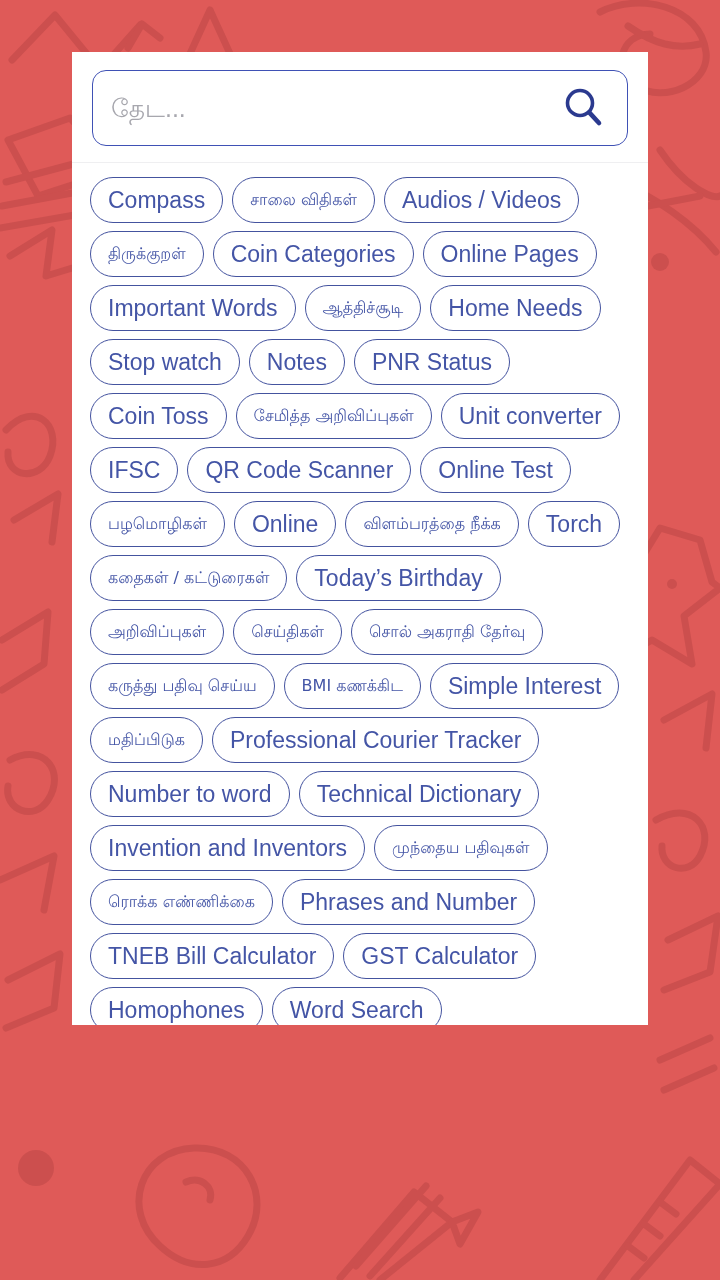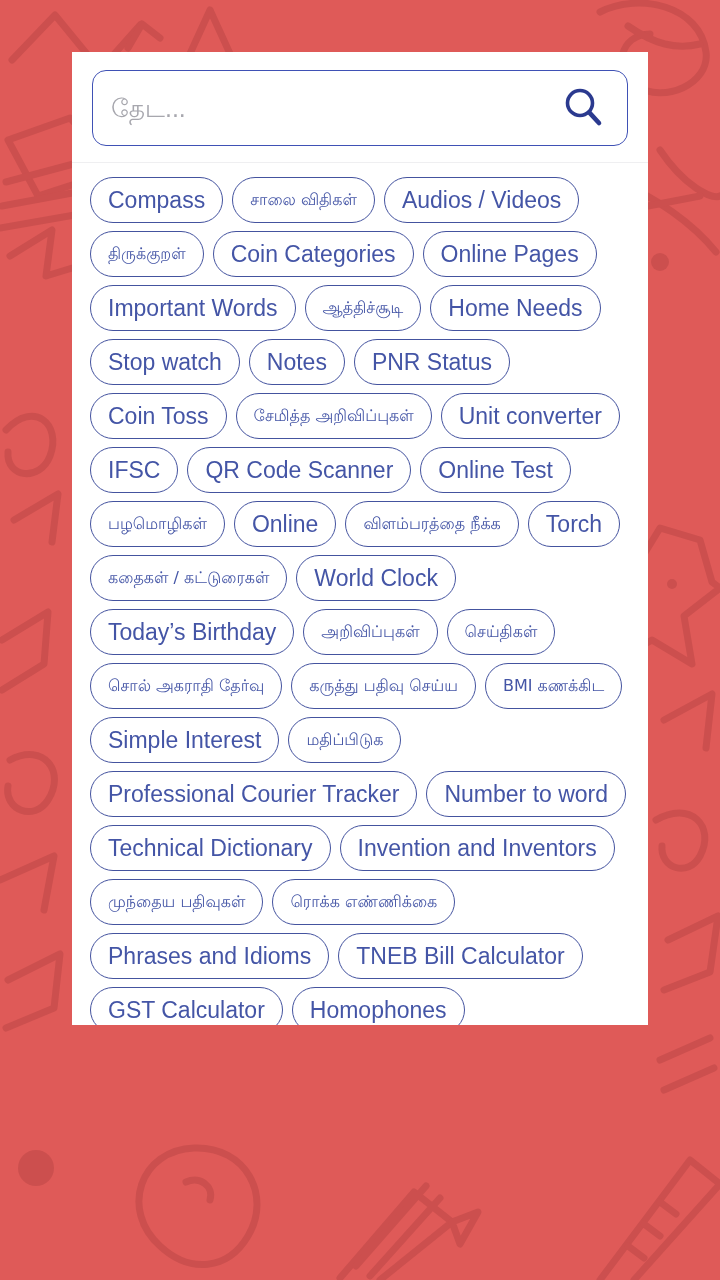--- a/index.html
+++ b/index.html
@@ -222,38 +222,38 @@
         <button class="chip tamil">சேமித்த அறிவிப்புகள்</button>
         <button class="chip">Unit converter</button>
         <button class="chip">IFSC</button>
         <button class="chip">QR Code Scanner</button>
         <button class="chip">Online Test</button>
         <button class="chip tamil">பழமொழிகள்</button>
         <button class="chip">Online</button>
         <button class="chip tamil">விளம்பரத்தை நீக்க</button>
         <button class="chip">Torch</button>
         <button class="chip tamil">கதைகள் / கட்டுரைகள்</button>
-        <button class="chip">World Clock</button>
         <button class="chip">Today’s Birthday</button>
         <button class="chip tamil">அறிவிப்புகள்</button>
         <button class="chip tamil">செய்திகள்</button>
         <button class="chip tamil">சொல் அகராதி தேர்வு</button>
         <button class="chip tamil">கருத்து பதிவு செய்ய</button>
         <button class="chip tamil">BMI கணக்கிட</button>
         <button class="chip">Simple Interest</button>
         <button class="chip tamil">மதிப்பிடுக</button>
         <button class="chip">Professional Courier Tracker</button>
         <button class="chip">Number to word</button>
         <button class="chip">Technical Dictionary</button>
         <button class="chip">Invention and Inventors</button>
         <button class="chip tamil">முந்தைய பதிவுகள்</button>
         <button class="chip tamil">ரொக்க எண்ணிக்கை</button>
-        <button class="chip">Phrases and Idioms</button>
+        <button class="chip">Phrases and Number</button>
         <button class="chip">TNEB Bill Calculator</button>
         <button class="chip">GST Calculator</button>
         <button class="chip">Homophones</button>
+        <button class="chip">Word Search</button>
         <button class="chip">Today’s Information</button>
         <button class="chip tamil">வயது வித்தியாசம்</button>
         <button class="chip tamil">வயதை கணக்கிட</button>
       </div>
   </div>
 
 </div>
 
 </body></html>

